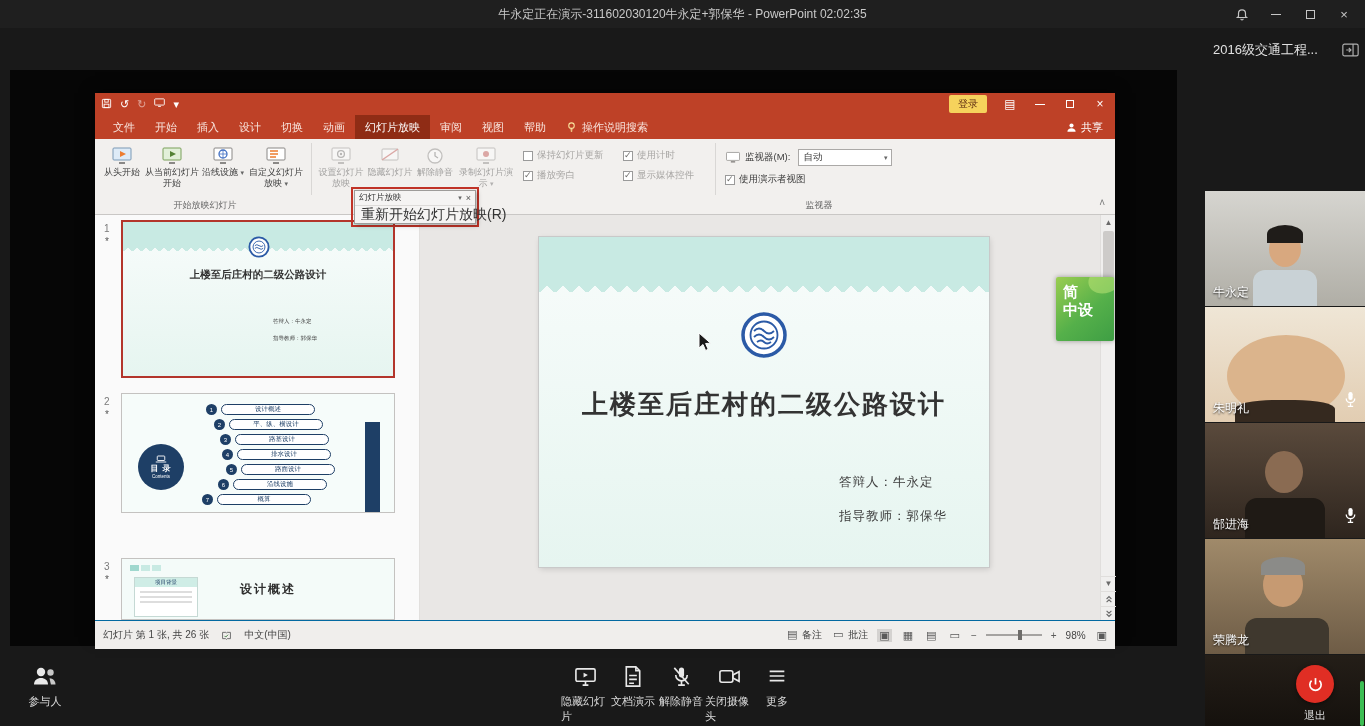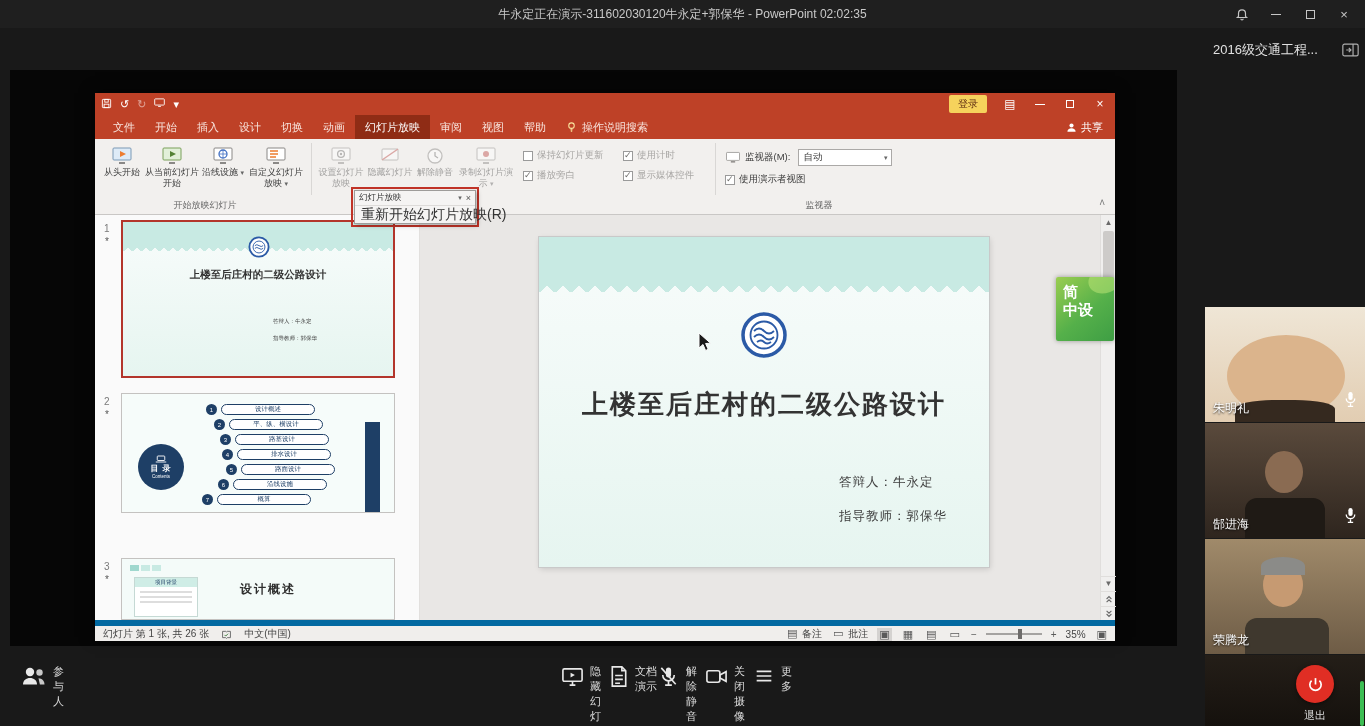--- a/index.html
+++ b/index.html
@@ -12,21 +12,21 @@
   .topbar-title { position:absolute; left:0; right:0; top:6px; text-align:center; font-size:12px; color:#C9C9C9; }
   .topbar-controls { position:absolute; right:12px; top:0; height:28px; display:flex; align-items:center; gap:16px; }
   .tb-btn { width:18px; height:18px; display:flex; align-items:center; justify-content:center; color:#C6C6C6; font-size:13px; cursor:default; }
   .min-glyph { display:inline-block; width:10px; border-top:1.5px solid #C6C6C6; }
   .restore-glyph { position:relative; width:9px; height:9px; border:1px solid #C6C6C6; background:#1F1F1F; }
   .restore-glyph::before { content:""; position:absolute; left:2px; top:-4px; width:9px; height:9px; border:1px solid #C6C6C6; z-index:-1; }
 
   .stage { position:absolute; left:10px; top:70px; width:1167px; height:576px; background:#060606; }
 
   .bottombar { position:absolute; left:0; top:646px; width:1205px; height:80px; }
-  .cbtn { width:48px; display:flex; flex-direction:row; gap:6px; color:#DCDCDC; font-size:11px; }
+  .cbtn { width:48px; display:flex; flex-direction:column; align-items:center; gap:6px; color:#DCDCDC; font-size:11px; }
   .cbtn .ic { height:24px; display:flex; align-items:center; justify-content:center; }
 
   .exit-circle { position:absolute; left:1296px; top:665px; width:38px; height:38px; border-radius:50%; background:#E02E24; display:flex; align-items:center; justify-content:center; box-shadow:0 1px 4px rgba(0,0,0,.5); }
   .exit-label { position:absolute; left:1296px; top:708px; width:38px; text-align:center; font-size:11px; color:#DCDCDC; }
   .sb-scroll { position:absolute; left:1360px; top:681px; width:4px; height:45px; background:#3DBE54; border-radius:2px; }
 
   
   .sidebar { position:absolute; left:1205px; top:28px; width:160px; height:698px; background:#191919; }
   .sb-header { position:absolute; left:8px; right:6px; top:13px; display:flex; align-items:center; justify-content:space-between; color:#E0E0E0; font-size:13px; }
   .tile { position:absolute; left:0; width:160px; height:115px; overflow:hidden; }
@@ -92,21 +92,21 @@
 
   .vscroll { position:absolute; left:1005px; top:122px; width:15px; height:405px; background:#F0EFEE; border-left:1px solid #E0DEDC; }
   .vthumb { position:absolute; left:2px; width:11px; background:#CDCBC9; border-radius:2px; }
   .sb-arrow { position:absolute; left:0; width:15px; height:14px; display:flex; align-items:center; justify-content:center; color:#6A6A6A; font-size:8px; }
 
   .wm { position:absolute; left:961px; top:184px; width:58px; height:64px; z-index:70; border-radius:2px;
     background:linear-gradient(140deg,#9ACD50 0%,#55B04A 55%,#3E9E44 100%); box-shadow:0 0 5px rgba(0,0,0,.35);
     color:#fff; font-weight:bold; font-size:15px; line-height:18px; padding:6px 0 0 7px; overflow:hidden; }
   .wm::after { content:""; position:absolute; right:-8px; top:-10px; width:34px; height:26px; background:#B9E377; border-radius:50%; opacity:.55; transform:rotate(-20deg); }
 
-  .sbar { position:absolute; left:0; top:527px; width:1020px; height:21px; background:#F0EEEC; border-top:6px solid #0369a1; display:flex; align-items:flex-end; font-size:10px; color:#444; }
+  .sbar { position:absolute; left:0; top:527px; width:1020px; height:29px; background:#F0EEEC; border-top:1px solid #0369a1; display:flex; align-items:center; font-size:10px; color:#444; }
   .sbar-left { display:flex; align-items:center; gap:12px; margin-left:8px; }
   .sbar-right { margin-left:auto; margin-right:6px; display:flex; align-items:center; gap:9px; }
   .viewico { font-size:11px; color:#5A5A5A; padding:0 2px; }
   .viewico.active { background:#D4D2D0; }
   .zslider { position:relative; width:56px; height:2px; background:#A5A3A1; }
   .zthumb { position:absolute; left:32px; top:-4px; width:4px; height:10px; background:#6E6C6A; }
 
   
   .toc-circle { position:absolute; left:16px; top:50px; width:46px; height:46px; border-radius:50%; background:#1E3F66; color:#fff; display:flex; flex-direction:column; align-items:center; justify-content:center; }
   .toc-bar { position:absolute; right:14px; top:28px; width:15px; height:100px; background:#1E3F66; }
@@ -473,21 +473,21 @@
           <span><span class="viewico">▭</span> <span>批注</span></span>
           <span class="viewico active">▣</span>
           <span class="viewico">▦</span>
           <span class="viewico">▤</span>
           <span class="viewico">▭</span>
           <span style="color:#5A5A5A">−</span>
           <span class="zslider">
               <span class="zthumb"></span>
             </span>
           <span style="color:#5A5A5A">+</span>
-          <span>35%</span>
+          <span>98%</span>
           <span class="viewico">▣</span>
         </div>
       </div>
     </div>
 
     <svg class="cursor" width="14" height="20" viewBox="0 0 14 20">
         <path d="M1 1 L1 16 L5 12.5 L7.6 18.5 L10.2 17.3 L7.6 11.5 L12.5 11.2 Z" fill="#1A1A1A" stroke="#fff" stroke-width="1"></path>
       </svg>
   </div>
 
@@ -495,20 +495,26 @@
     <div class="sb-header">
       <span>2016级交通工程...</span>
       <svg width="17" height="14" viewBox="0 0 20 16" fill="none" stroke="#AFAFAF" stroke-width="1.4">
           <rect x="1" y="1" width="18" height="14" rx="2"></rect>
           <line x1="13" y1="1" x2="13" y2="15"></line>
           <path d="M5 8h5M8 5.5L10.5 8 8 10.5"></path>
         </svg>
     </div>
 
 
+    <div class="tile" style="top:163px; background:linear-gradient(180deg,#D6D5D0,#B0AEA6)">
+      <div class="head" style="left:64px; top:40px; width:32px; height:36px; background:#D8A87F"></div>
+      <div class="head" style="left:62px; top:34px; width:36px; height:18px; background:#1F1C19; border-radius:50% 50% 0 0"></div>
+      <div class="torso" style="left:48px; bottom:0; width:64px; height:36px; background:#C9D2D6"></div>
+      <div class="pname">牛永定</div>
+    </div>
 
     <div class="tile" style="top:395px; background:linear-gradient(180deg,#5A4A3C,#2E251E)">
       <div class="head" style="left:60px; top:28px; width:38px; height:42px; background:#8A6B52"></div>
       <div class="torso" style="left:40px; bottom:0; width:80px; height:40px; background:#1F1A15"></div>
       <div class="pname">郜进海</div>
       <span class="tmic">
         <svg width="13" height="17" viewBox="0 0 24 32" fill="none" stroke="#fff" stroke-width="2.5">
             <rect x="8" y="2" width="8" height="15" rx="4" fill="#fff" stroke="none"></rect>
             <path d="M4 14a8 8 0 0 0 16 0"></path>
             <path d="M12 23v5M7 29h10"></path>

